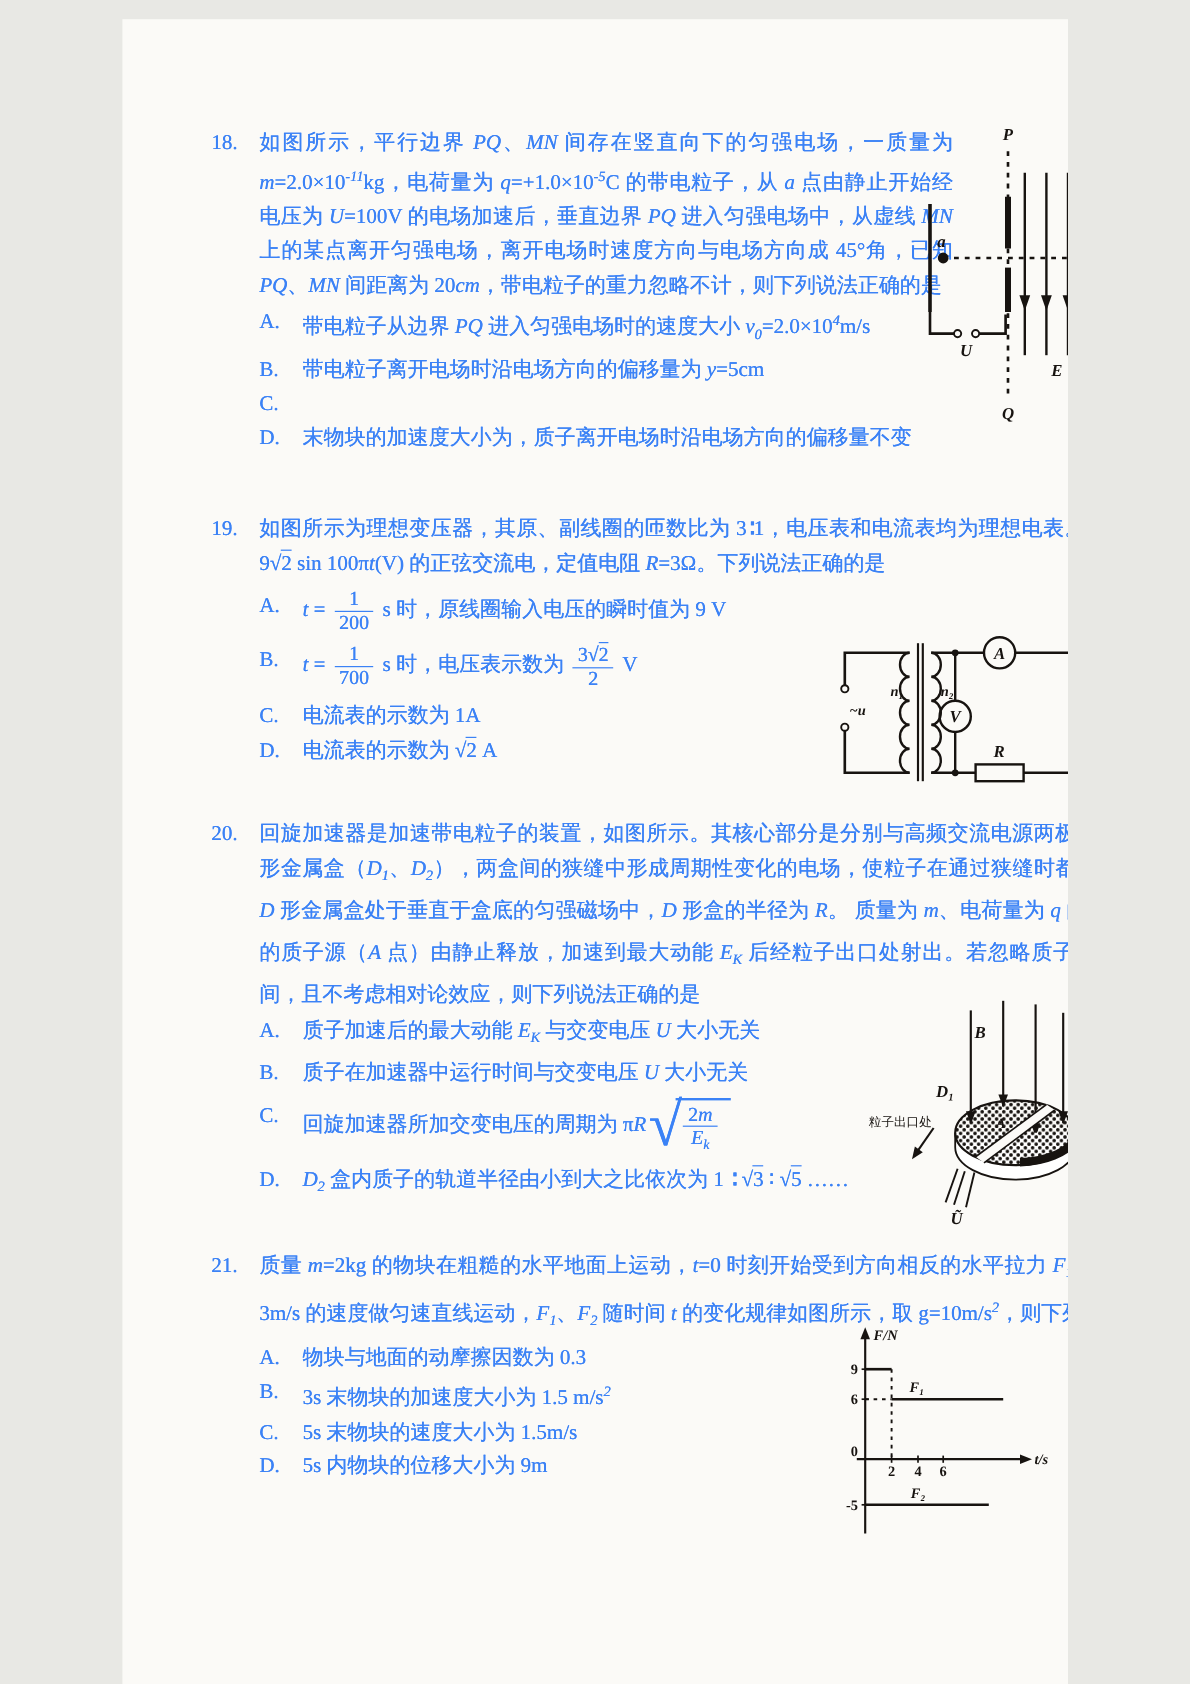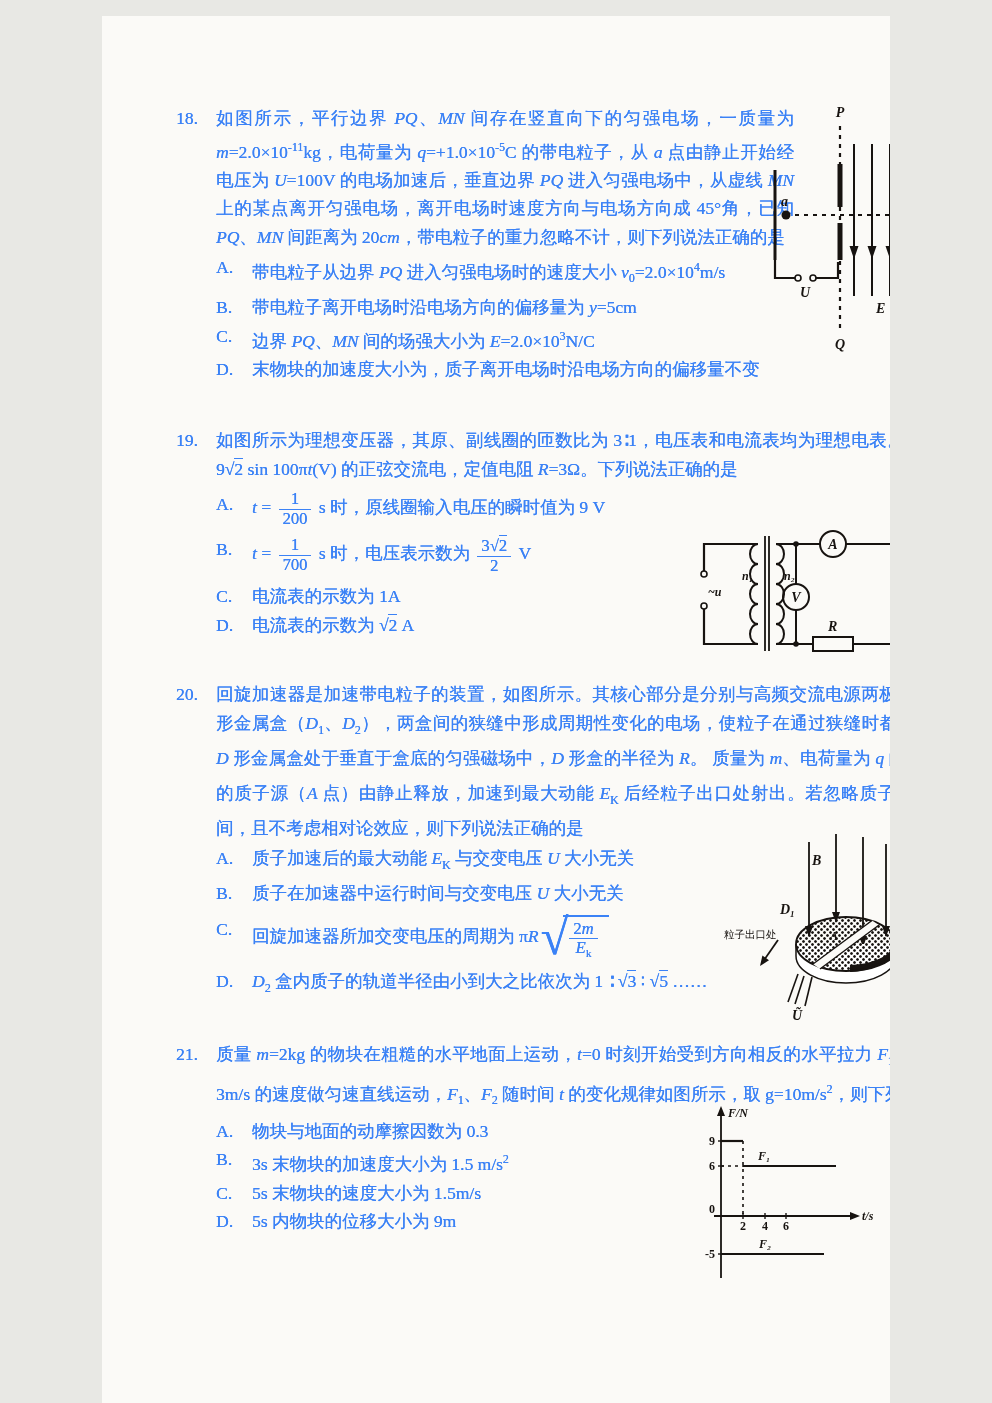--- a/index.html
+++ b/index.html
@@ -19,21 +19,21 @@
   .qnum { flex:0 0 40px; font-size:17.5px; line-height:28.5px; }
   .qbody { font-size:17.5px; line-height:28.5px; text-align:justify; }
   #q18 .qbody { width:578px; }
   #q19 .qbody, #q20 .qbody, #q21 .qbody { width:806px; }
   .opts { margin-left:40px; margin-top:2px; width:640px; }
   .opt { display:flex; font-size:17.5px; line-height:28.5px; align-items:center; }
   .opt.tall { margin:7px 0; }
   .olabel { flex:0 0 36px; align-self:flex-start; }
   .otext { }
   i { }
-  sup,sub { font-size:0.68em; }
+  sup,sub { font-size:0.68em;font-style:italic; }
   .frac { display:inline-block; vertical-align:middle; text-align:center; line-height:1.12; margin:0 3px; font-size:0.95em; }
   .frac > span { display:block; padding:0 4px; }
   .frac > span:first-child { border-bottom:1.4px solid currentColor; }
   .ol { display:inline-block; line-height:1.05; border-top:1.4px solid currentColor; padding-top:1px; }
   .sqrt { display:inline-flex; align-items:center; vertical-align:middle; margin:0 2px; }
   .sqrt-sym { font-size:2.9em; line-height:0.85; font-weight:400; }
   .sqrt-body { border-top:2px solid currentColor; padding:3px 8px 0 3px; margin-left:-5px; }
   .fig { position:absolute; }
   #fig18 { left:572px; top:-4px; }
   #fig19 { left:520px; top:92px; }
@@ -61,21 +61,20 @@
         <div class="opt">
           <span class="olabel">A.</span>
           <span class="otext">带电粒子从边界 <i>PQ</i> 进入匀强电场时的速度大小 <i>v</i><sub>0</sub>=2.0×10<sup>4</sup>m/s</span>
         </div>
         <div class="opt">
           <span class="olabel">B.</span>
           <span class="otext">带电粒子离开电场时沿电场方向的偏移量为 <i>y</i>=5cm</span>
         </div>
         <div class="opt">
           <span class="olabel">C.</span>
-          <span class="otext">边界 <i>PQ</i>、<i>MN</i> 间的场强大小为 <i>E</i>=2.0×10<sup>3</sup>N/C</span>
         </div>
         <div class="opt">
           <span class="olabel">D.</span>
           <span class="otext">末物块的加速度大小为，质子离开电场时沿电场方向的偏移量不变</span>
         </div>
       </div>
       <div class="fig" id="fig18">
         <svg width="212" height="254" viewBox="0 0 212 254" stroke="#171310" fill="none" stroke-linecap="butt">
 
           <line x1="92" y1="26" x2="92" y2="232" stroke-width="2.2" stroke-dasharray="4 5"></line>

